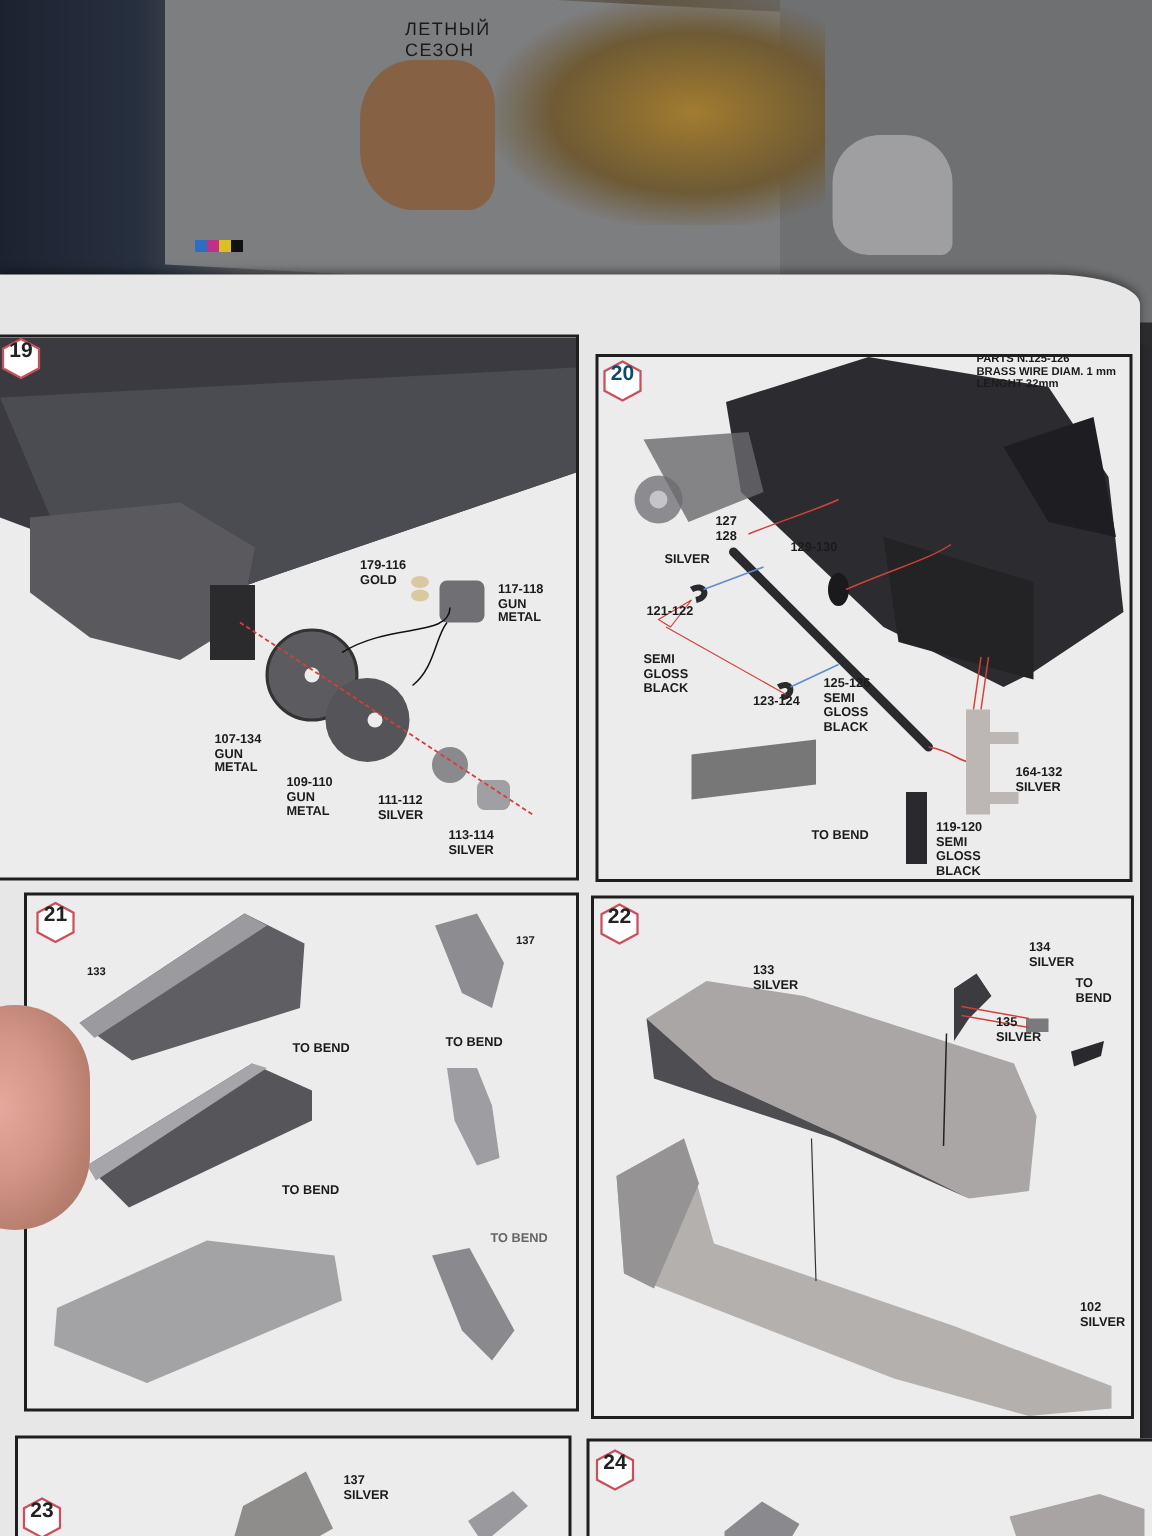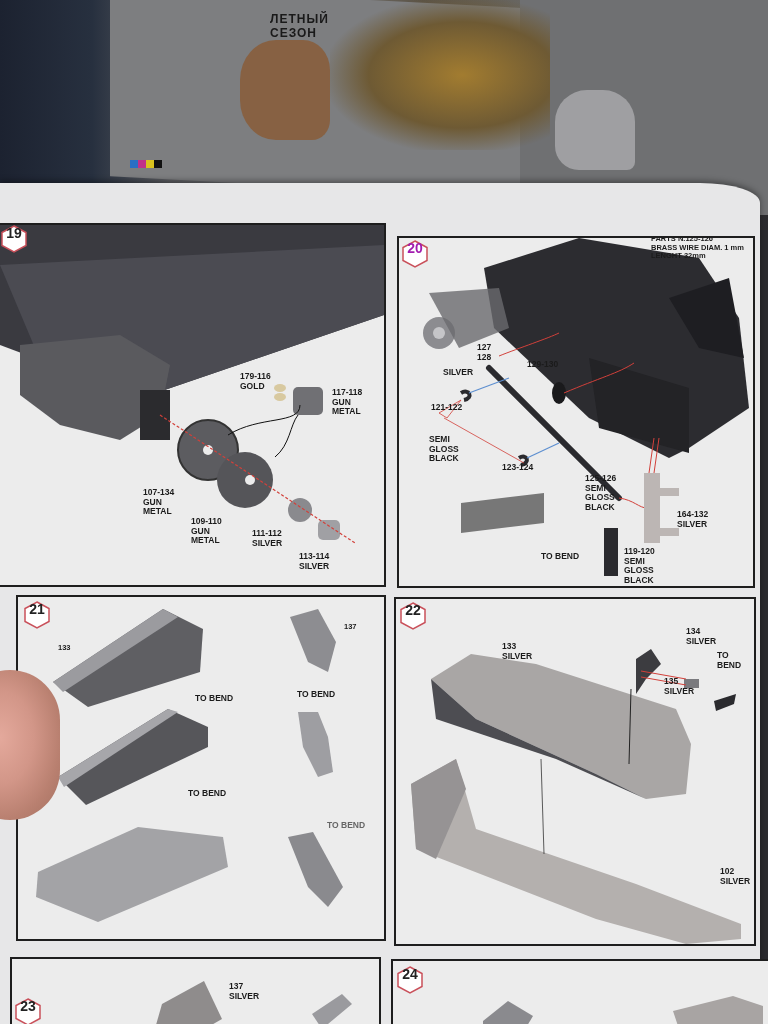--- a/index.html
+++ b/index.html
@@ -9,21 +9,21 @@
     font-family:"Liberation Sans", sans-serif;
   }
   
   .backdrop { position:absolute; left:0; top:0; width:768px; height:230px; overflow:hidden;
     background:linear-gradient(90deg,#1c2230 0%,#27303f 12%,#5e5f63 22%,#7a7b7c 40%,#5b5346 55%,#6a6966 70%,#5a5a5c 85%,#2b2b2e 100%); }
   .backdrop .mag-page { position:absolute; left:110px; top:0; width:520px; height:190px; background:#7d7e80; transform:skewY(3deg); }
   .backdrop .mag-page2 { position:absolute; left:520px; top:0; width:248px; height:215px; background:#6f7072; }
   .backdrop .mag-photo1 { position:absolute; left:240px; top:40px; width:90px; height:100px; background:#8a5a33; border-radius:40% 30% 20% 40%; opacity:.8; }
   .backdrop .mag-photo2 { position:absolute; left:330px; top:0; width:220px; height:150px; background:radial-gradient(ellipse at 60% 50%, #a27c30 0%, #6e5a34 50%, transparent 75%); }
   .backdrop .mag-boot { position:absolute; left:555px; top:90px; width:80px; height:80px; background:#b3b4b6; border-radius:40% 40% 10% 30%; opacity:.7; }
-  .backdrop .mag-title { position:absolute; left:270px; top:12px; color:#1a1a1a; font-weight:bold; font-size:12px; line-height:14px; letter-spacing:1px; }
+  .backdrop .mag-title { position:absolute; left:270px; top:12px; color:#1a1a1a; font-weight:normal; font-size:12px; line-height:14px; letter-spacing:1px; }
   .backdrop .cmyk { position:absolute; left:130px; top:160px; display:flex; }
   .backdrop .cmyk span { display:block; width:8px; height:8px; }
 
   
   .sheet { position:absolute; left:0; top:183px; width:760px; height:841px;
     background:#e7e7e8; border-top-right-radius:60px 20px; box-shadow:0 -2px 6px rgba(0,0,0,.4); }
   .panel { position:absolute; border:2px solid #1e1e1e; background:#ececec; overflow:hidden; }
   .badge { position:absolute; width:28px; height:28px; display:flex; align-items:flex-start; justify-content:center;
     font-weight:bold; font-size:14px; color:#222; }
   .badge svg { position:absolute; left:0; top:0; }
@@ -122,35 +122,35 @@
       <rect x="245" y="235" width="16" height="70" fill="#bcb6b4"></rect>
       <rect x="245" y="250" width="35" height="8" fill="#bcb6b4"></rect>
       <rect x="245" y="290" width="35" height="8" fill="#bcb6b4"></rect>
       <rect x="205" y="290" width="14" height="48" fill="#2a2a2e"></rect>
       <polygon points="62,265 145,255 145,285 62,295" fill="#777"></polygon>
     </svg>
     <div class="badge" style="left:2px; top:2px;">
       <svg width="28" height="28">
           <polygon points="14,1 26,7.5 26,20.5 14,27 2,20.5 2,7.5" fill="#fff" stroke="#c9505a" stroke-width="1.5"></polygon>
         </svg>
-      <span style="color:#a21caf">20</span>
+      <span style="color:#0c4a6e">20</span>
     </div>
     <div class="lbl sm" style="left:252px; top:-3px;">PARTS N.125-126
 BRASS WIRE DIAM. 1 mm
 LENGHT 32mm</div>
     <div class="lbl" style="left:78px; top:105px;">127
 128</div>
     <div class="lbl" style="left:44px; top:130px;">SILVER</div>
     <div class="lbl" style="left:128px; top:122px;">129-130</div>
     <div class="lbl" style="left:32px; top:165px;">121-122</div>
     <div class="lbl" style="left:30px; top:197px;">SEMI
 GLOSS
 BLACK</div>
     <div class="lbl" style="left:103px; top:225px;">123-124</div>
-    <div class="lbl" style="left:150px; top:236px;margin-left:36px;">125-126
+    <div class="lbl" style="left:150px; top:213px;">125-126
 SEMI
 GLOSS
 BLACK</div>
     <div class="lbl" style="left:278px; top:272px;">164-132
 SILVER</div>
     <div class="lbl" style="left:142px; top:314px;">TO BEND</div>
     <div class="lbl" style="left:225px; top:309px;">119-120
 SEMI
 GLOSS
 BLACK</div>

